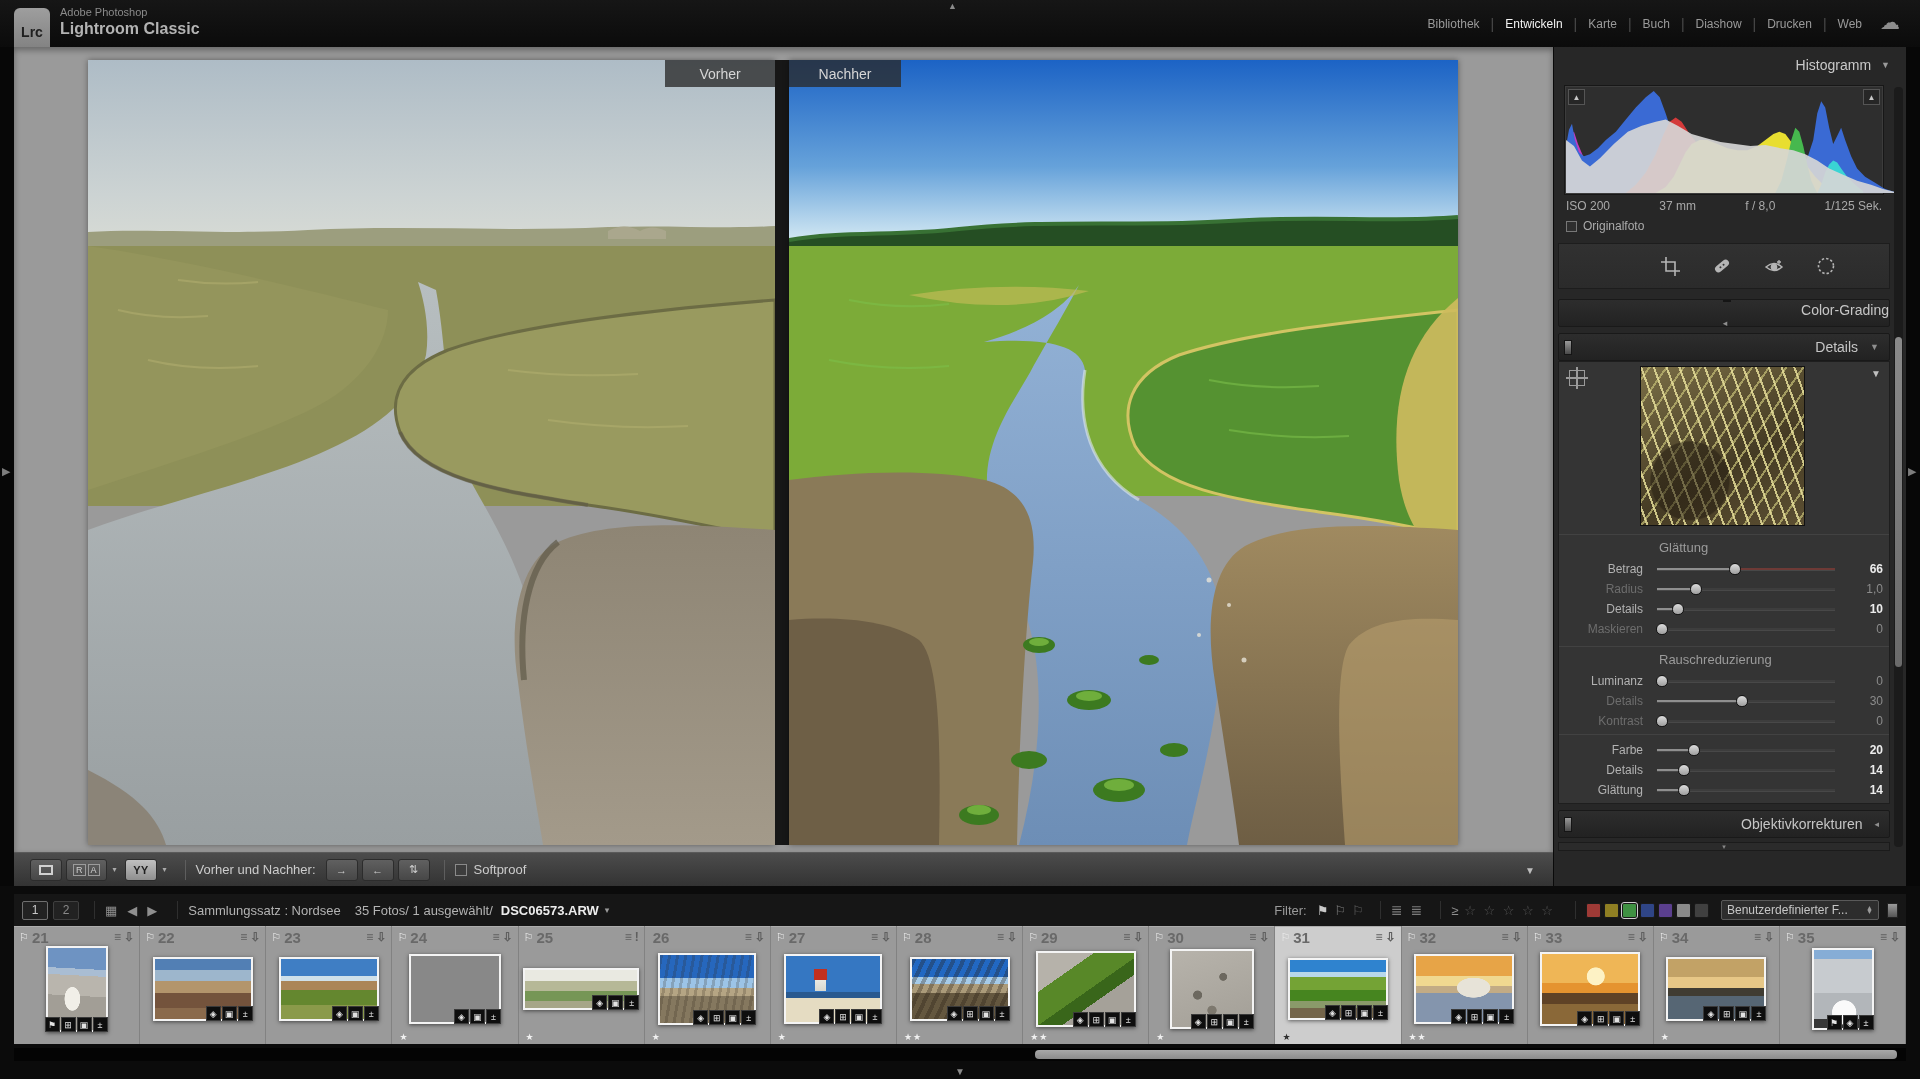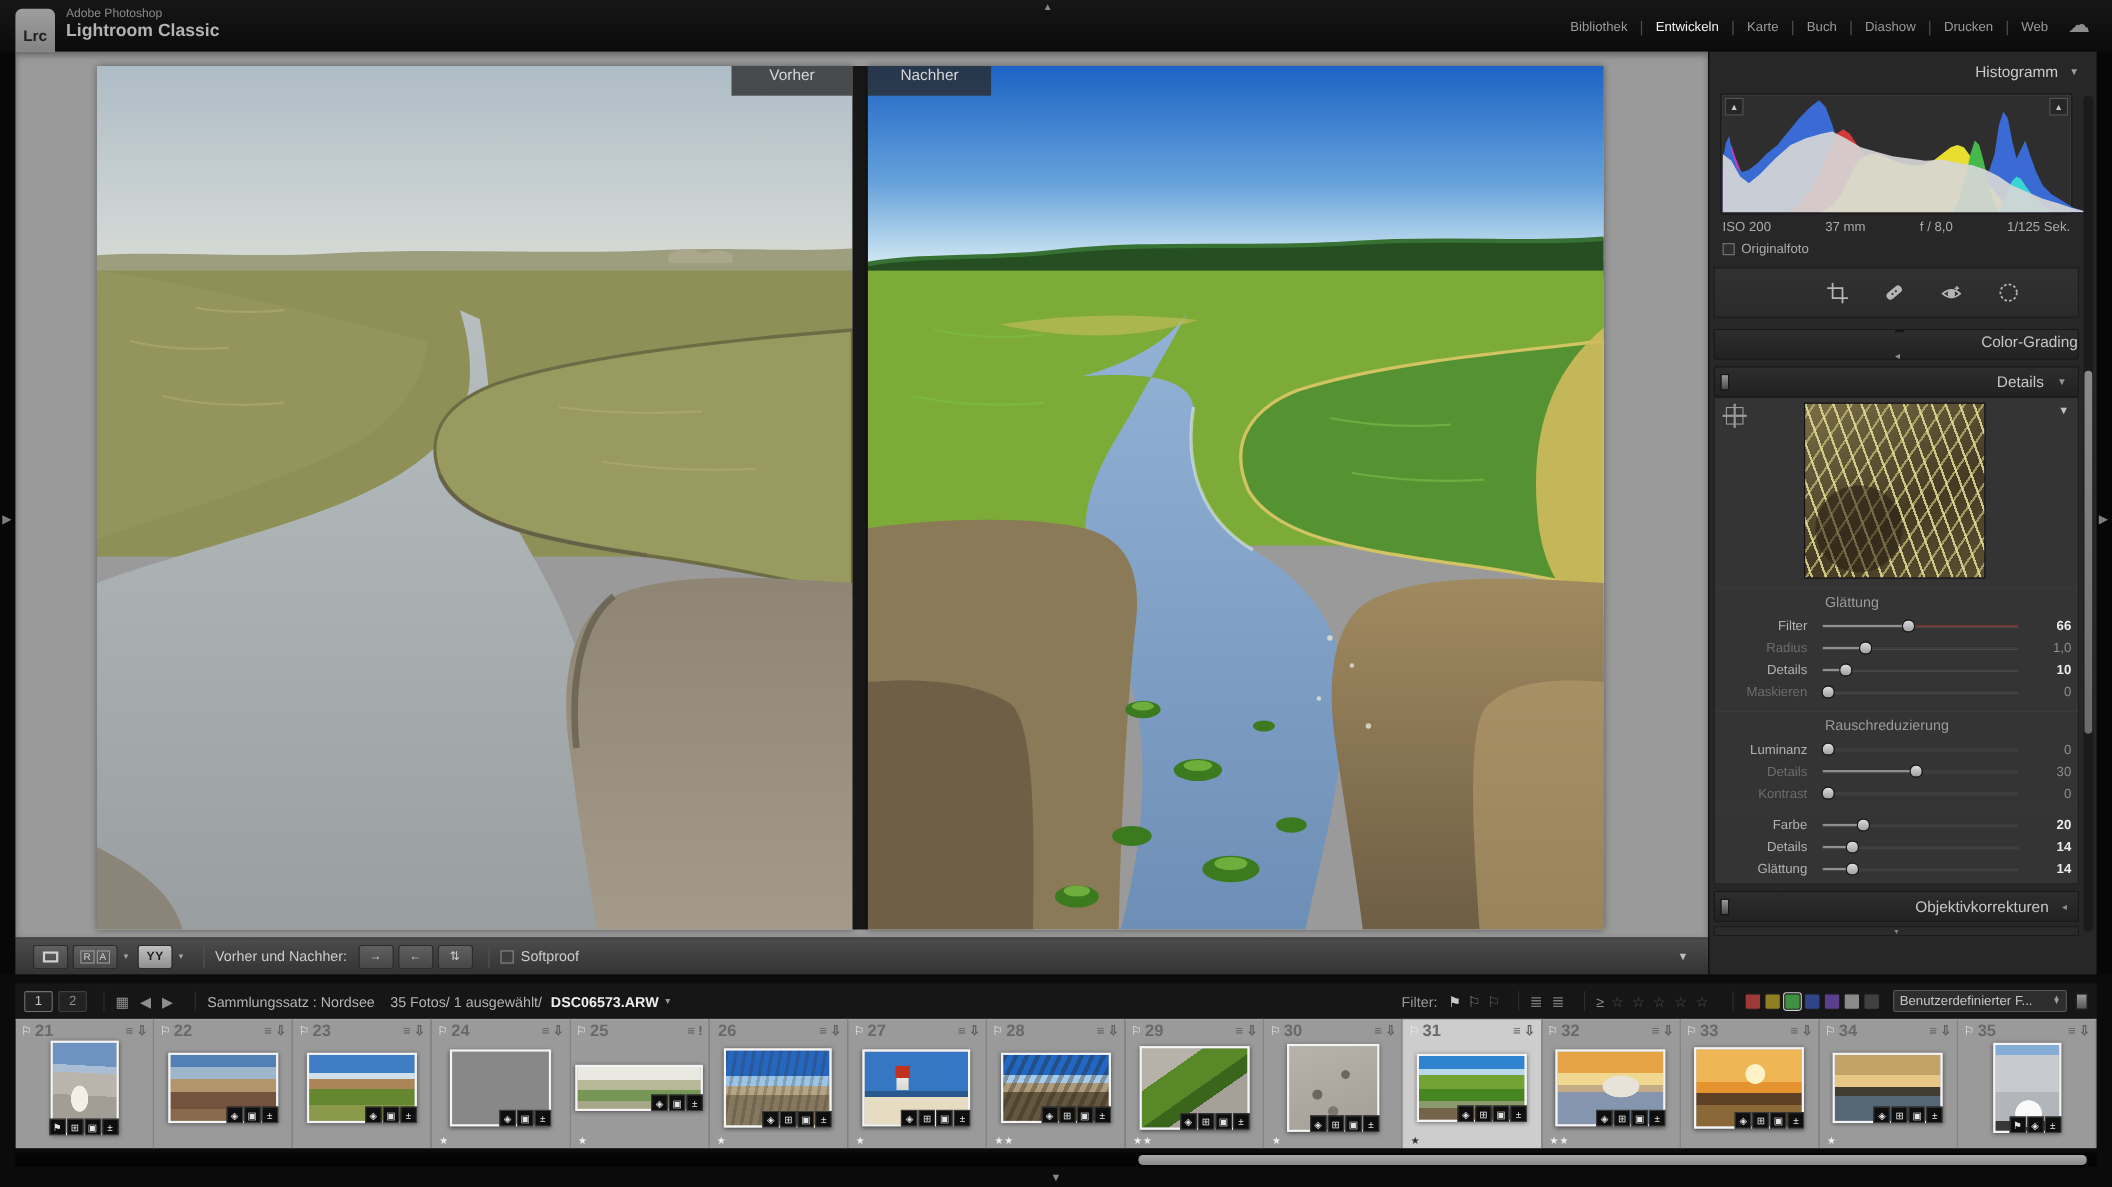--- a/index.html
+++ b/index.html
@@ -26,21 +26,21 @@
   .rail.right { left:1906px; }
   .rail .rarrow { position:absolute; top:418px; left:2px; font-size:11px; color:#7d7d7d; }
 
   
   .canvas { position:absolute; left:14px; top:47px; width:1539px; height:805px; background:#9a9a9a; box-shadow:inset 0 3px 6px rgba(0,0,0,.35); }
   .photo { position:absolute; top:13px; height:785px; box-shadow:0 0 6px rgba(0,0,0,.4); }
   .photo.before { left:74px; width:687px; }
   .photo.after  { left:775px; width:669px; }
   .photo svg { display:block; width:100%; height:100%; }
   .split-divider { position:absolute; left:761px; top:13px; width:14px; height:785px; background:#171717; }
-  .ba-label { position:absolute; top:13px; height:27px; background:rgba(42,42,42,.78); color:#d6d6d6; font-size:14px; display:flex; align-items:flex-start; justify-content:center; }
+  .ba-label { position:absolute; top:13px; height:27px; background:rgba(42,42,42,.78); color:#d6d6d6; font-size:14px; display:flex; align-items:center; justify-content:center; }
   .ba-label.v { left:651px; width:110px; }
   .ba-label.n { left:775px; width:112px; }
 
   
   .mtoolbar { position:absolute; left:14px; top:852px; width:1539px; height:34px; background:linear-gradient(#4c4c4c,#333); border-top:1px solid #5a5a5a; display:flex; align-items:center; padding-left:16px; }
   .tbtn { height:22px; min-width:32px; padding:0 5px; background:linear-gradient(#606060,#474747); border:1px solid #2c2c2c; border-radius:3px; color:#cfcfcf; display:flex; align-items:center; justify-content:center; font-size:11px; margin-right:4px; }
   .tbtn.active { background:linear-gradient(#c0c0c0,#8f8f8f); color:#1e1e1e; font-weight:bold; }
   .tbtn .loupe-rect { width:14px; height:10px; border:2px solid #d0d0d0; }
   .mini { border:1px solid #9b9b9b; padding:0 2px; font-size:9px; margin:0 1px; }
   .ddm { font-size:8px; color:#aaa; margin:0 8px 0 2px; }
@@ -413,21 +413,21 @@
 
     <div class="dcontent">
       <span class="xhair"></span>
       <div class="dthumb"></div>
       <span class="dt-tri">▼</span>
       <div class="sect-line" style="top:172px"></div>
       <div class="sect sharpen">
         <div class="sect-title">Glättung</div>
         <div>
             <div class="srow">
-              <span class="slabel">Filter</span>
+              <span class="slabel">Betrag</span>
               <div class="track">
                 <div class="rail2"></div>
                 <div class="fill" style="width: 44%;"></div>
                 <div class="rest accent" style="width: 56%;"></div>
                 <div class="sthumb" style="left: 44%;"></div>
               </div>
               <span class="sval">66</span>
             </div>
             <div class="srow dim">
               <span class="slabel">Radius</span>

